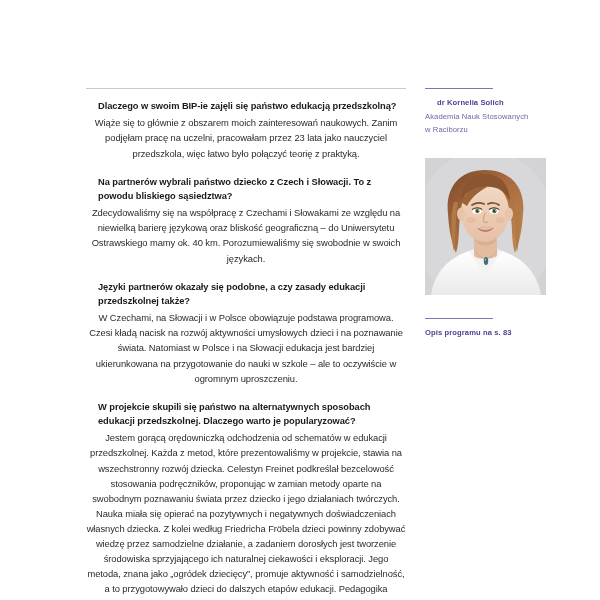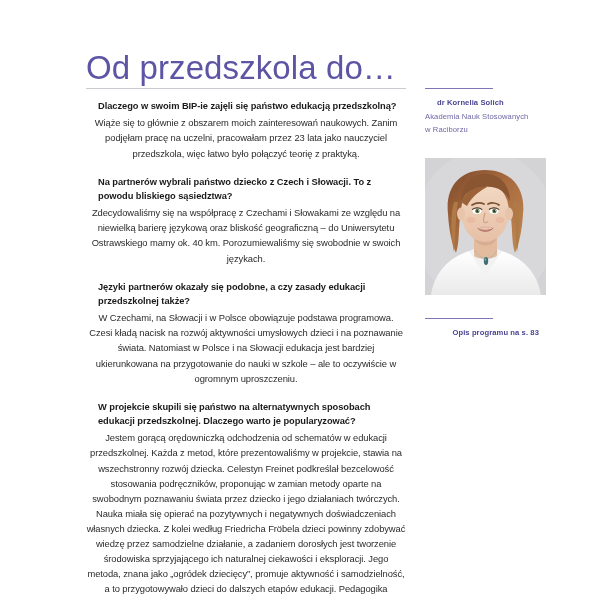--- a/index.html
+++ b/index.html
@@ -131,32 +131,30 @@
     position: absolute;
     left: 425px;
     top: 318px;
     width: 122px;
   }
 
   .side-note {
     font-weight: bold;
     font-size: 7.6px;
     color: #4b4592;
-    margin: 8px;
+    margin: 0;
     line-height: 1.5;
     letter-spacing: 0.1px;
-    text-align: right;
   }
 </style>
 </head>
 <body>
 
 <div class="page">
 
-  <h1 class="title">Od przedszkola do…</h1>
 
   <div class="main-col">
 
     <div class="rule-gray"></div>
 
 
     <div class="qa-block">
       <p class="q">Dlaczego w swoim BIP-ie zajęli się państwo edukacją przedszkolną?</p>
       <p class="a">Wiąże się to głównie z obszarem moich zainteresowań naukowych. Zanim podjęłam pracę na uczelni, pracowałam przez 23 lata jako nauczyciel przedszkola, więc łatwo było połączyć teorię z praktyką.</p>
     </div>

